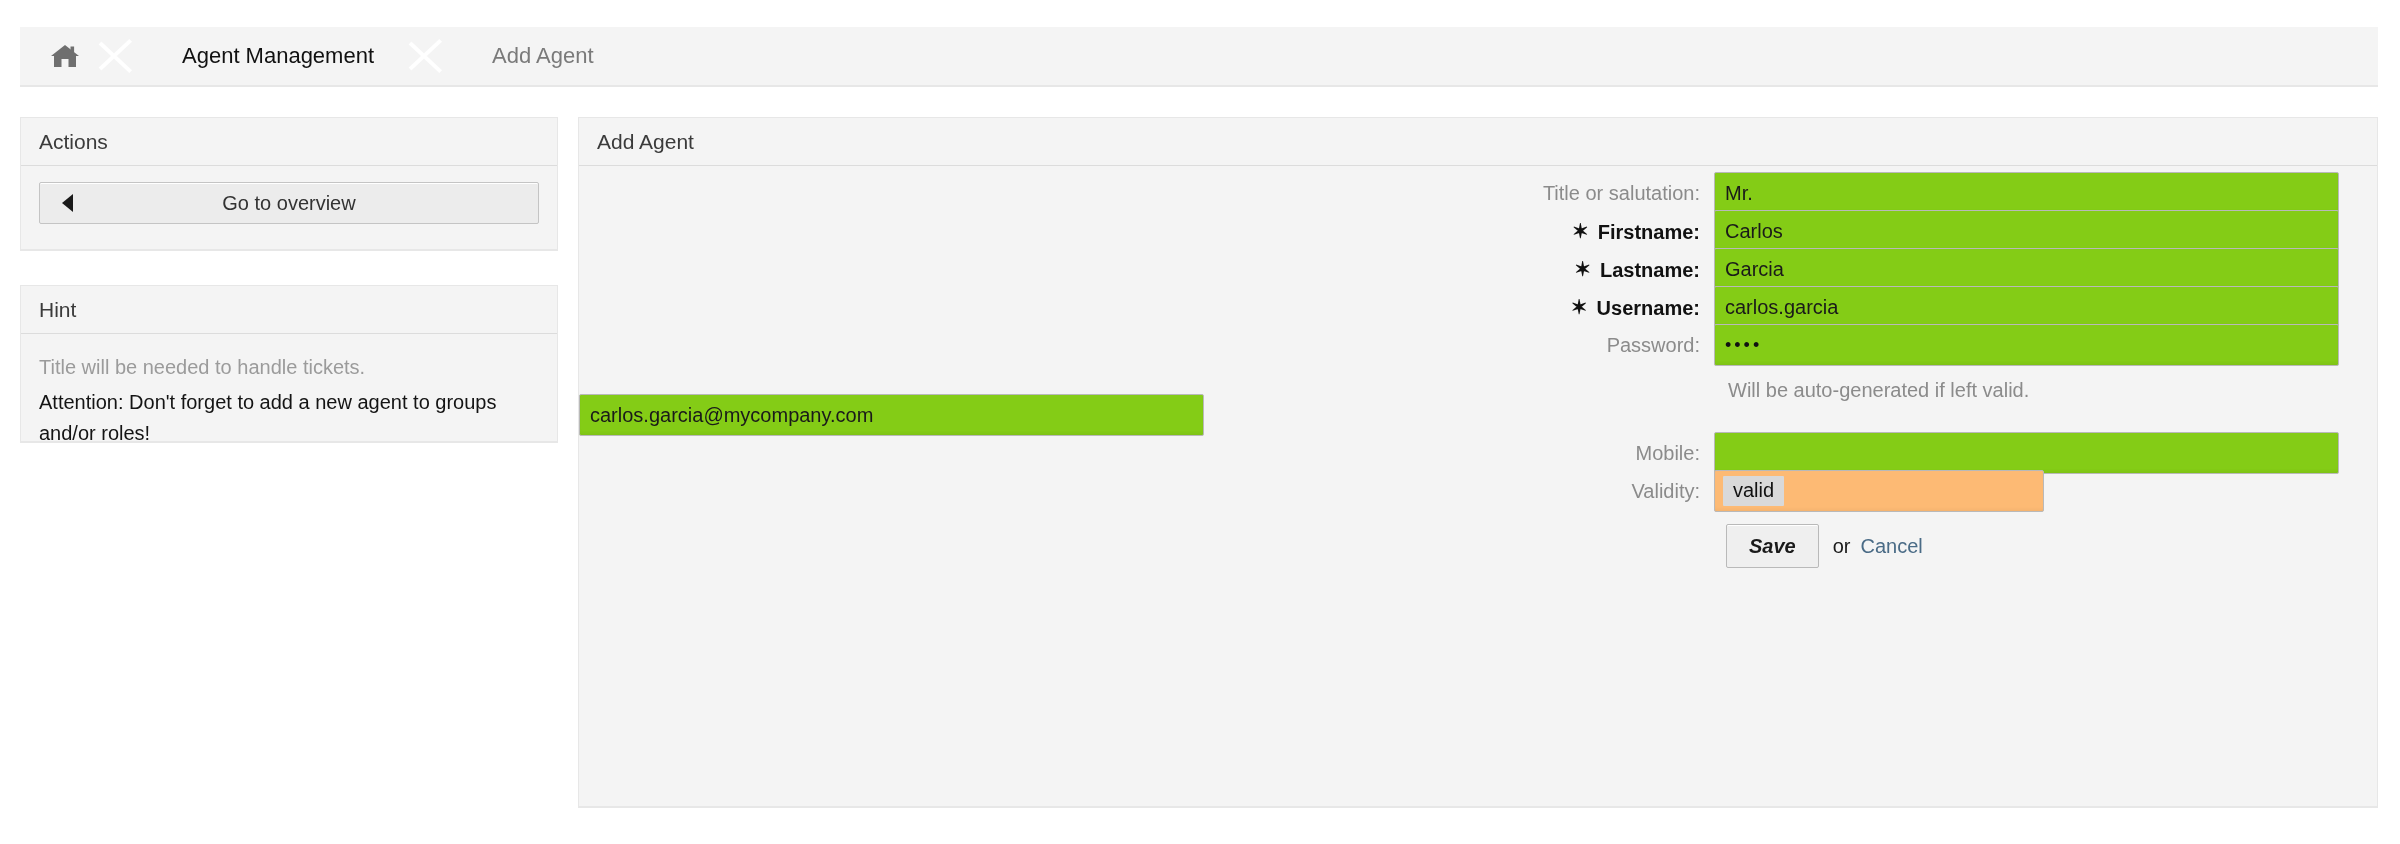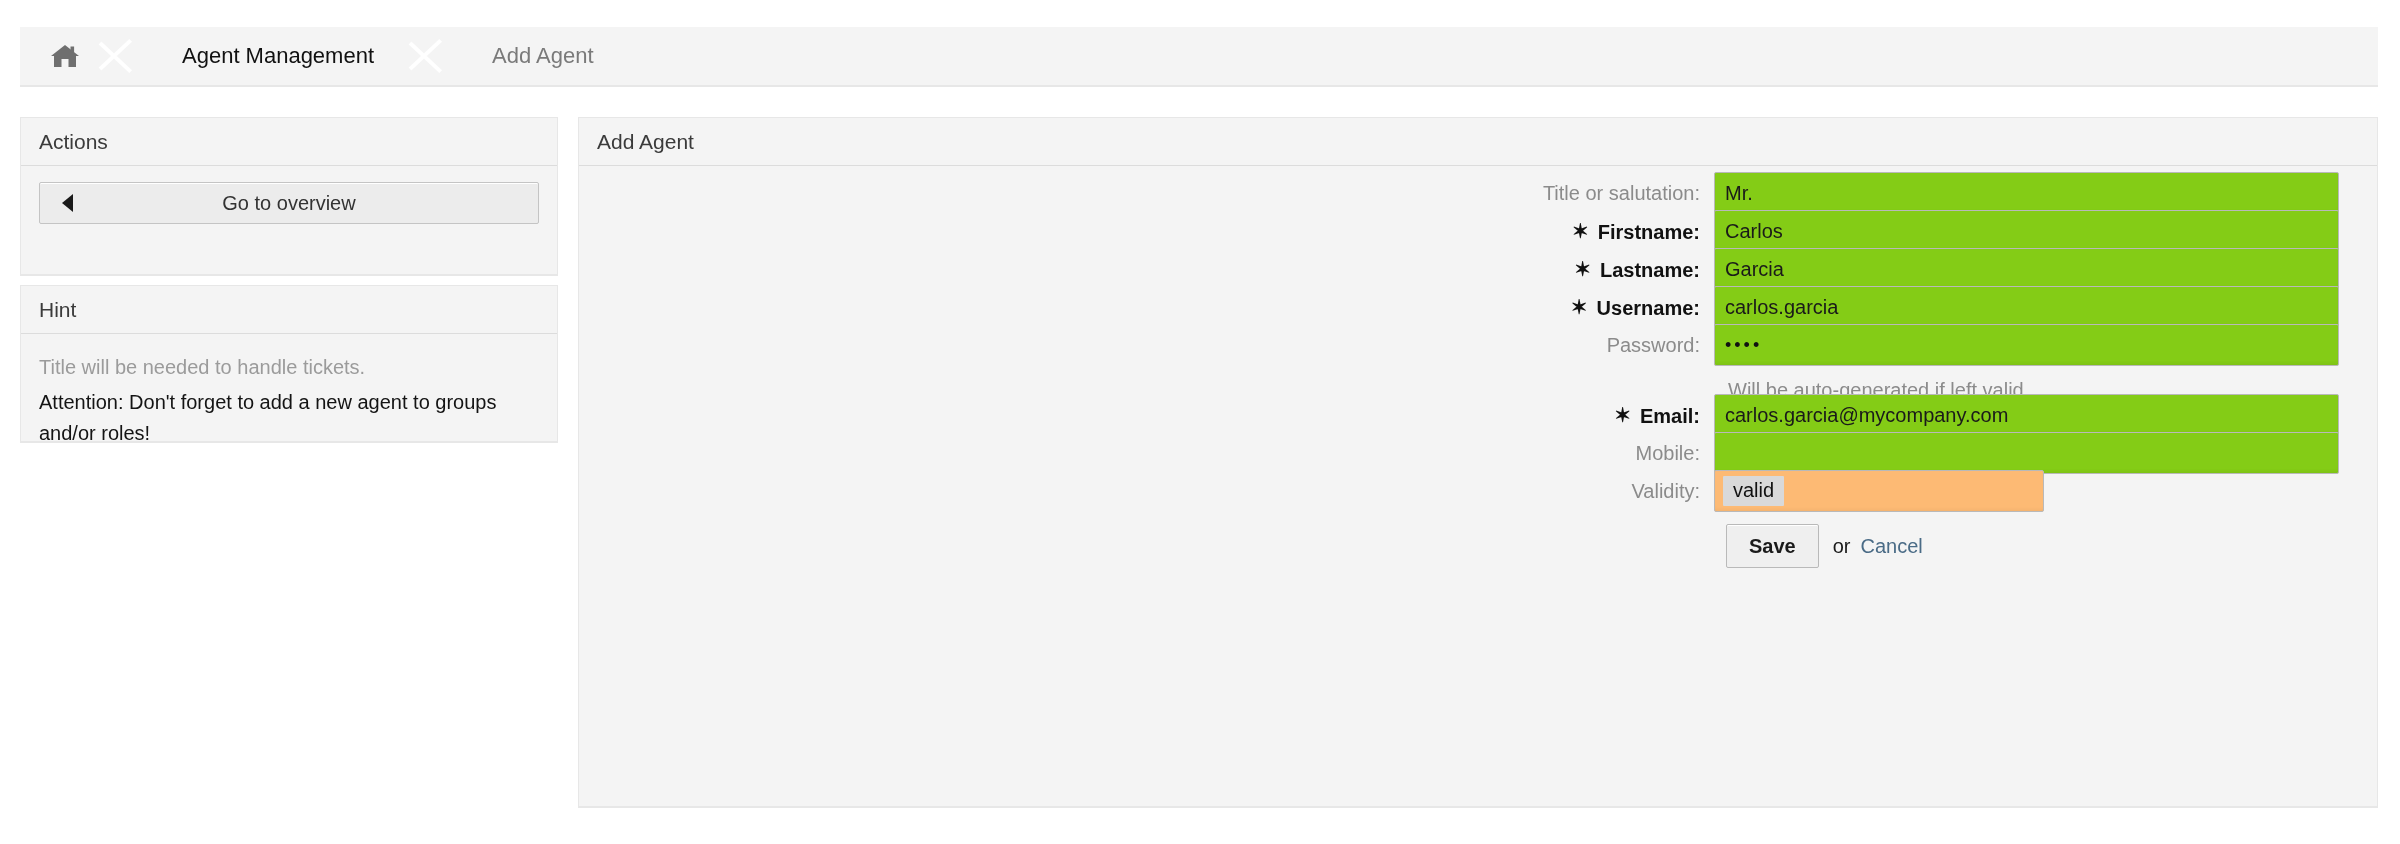--- a/index.html
+++ b/index.html
@@ -72,21 +72,21 @@
     display: flex;
     align-items: center;
     padding: 0 18px;
     font-size: 21px;
     color: #3b3b3b;
     border-bottom: 1px solid #dcdcdc;
     background: #f4f4f4;
   }
 
   
-  #actions-panel { left: 20px; top: 117px; width: 538px; height: 159px; }
+  #actions-panel { left: 20px; top: 117px; width: 538px; height: 134px; }
   .actions-body { padding: 16px 18px 18px 18px; }
   .overview-button {
     display: flex;
     align-items: center;
     justify-content: center;
     position: relative;
     height: 42px;
     background: #ececec;
     border: 1px solid #c4c4c4;
     border-radius: 2px;
@@ -213,20 +213,21 @@
     padding: 0 22px;
     background: #efefef;
     border: 1px solid #b9b9b9;
     border-radius: 2px;
     font-family: "Liberation Sans", sans-serif;
     font-size: 20px;
     font-weight: bold;
     color: #1a1a1a;
     cursor: pointer;
     box-shadow: inset 0 1px 0 #ffffff;
+    font-style: italic;
   }
   .or-text {
     font-size: 20px;
     color: #1a1a1a;
     margin: 0 10px 0 14px;
   }
   .cancel-link {
     font-size: 20px;
     color: #4a6b86;
     text-decoration: none;
@@ -317,23 +318,20 @@
     <div class="field-row" style="top:158px;">
       <div class="field-label">Password:</div>
       <div class="field-input dots">
         <span>••••</span>
       </div>
     </div>
 
     <div class="help-text" style="top:213px;">Will be auto-generated if left valid.</div>
 
     <div class="field-row" style="top:228px;">
-      <div class="field-label required">
-        <span class="req-star">✶</span><span>Email:</span>
-      </div>
       <input class="field-input" type="text" value="carlos.garcia@mycompany.com" style="">
     </div>
 
     <div class="field-row" style="top:266px;">
       <div class="field-label">Mobile:</div>
       <input class="field-input" type="text" value="" style="">
     </div>
 
     <div class="field-row" style="top:304px;">
       <div class="field-label">Validity:</div>

